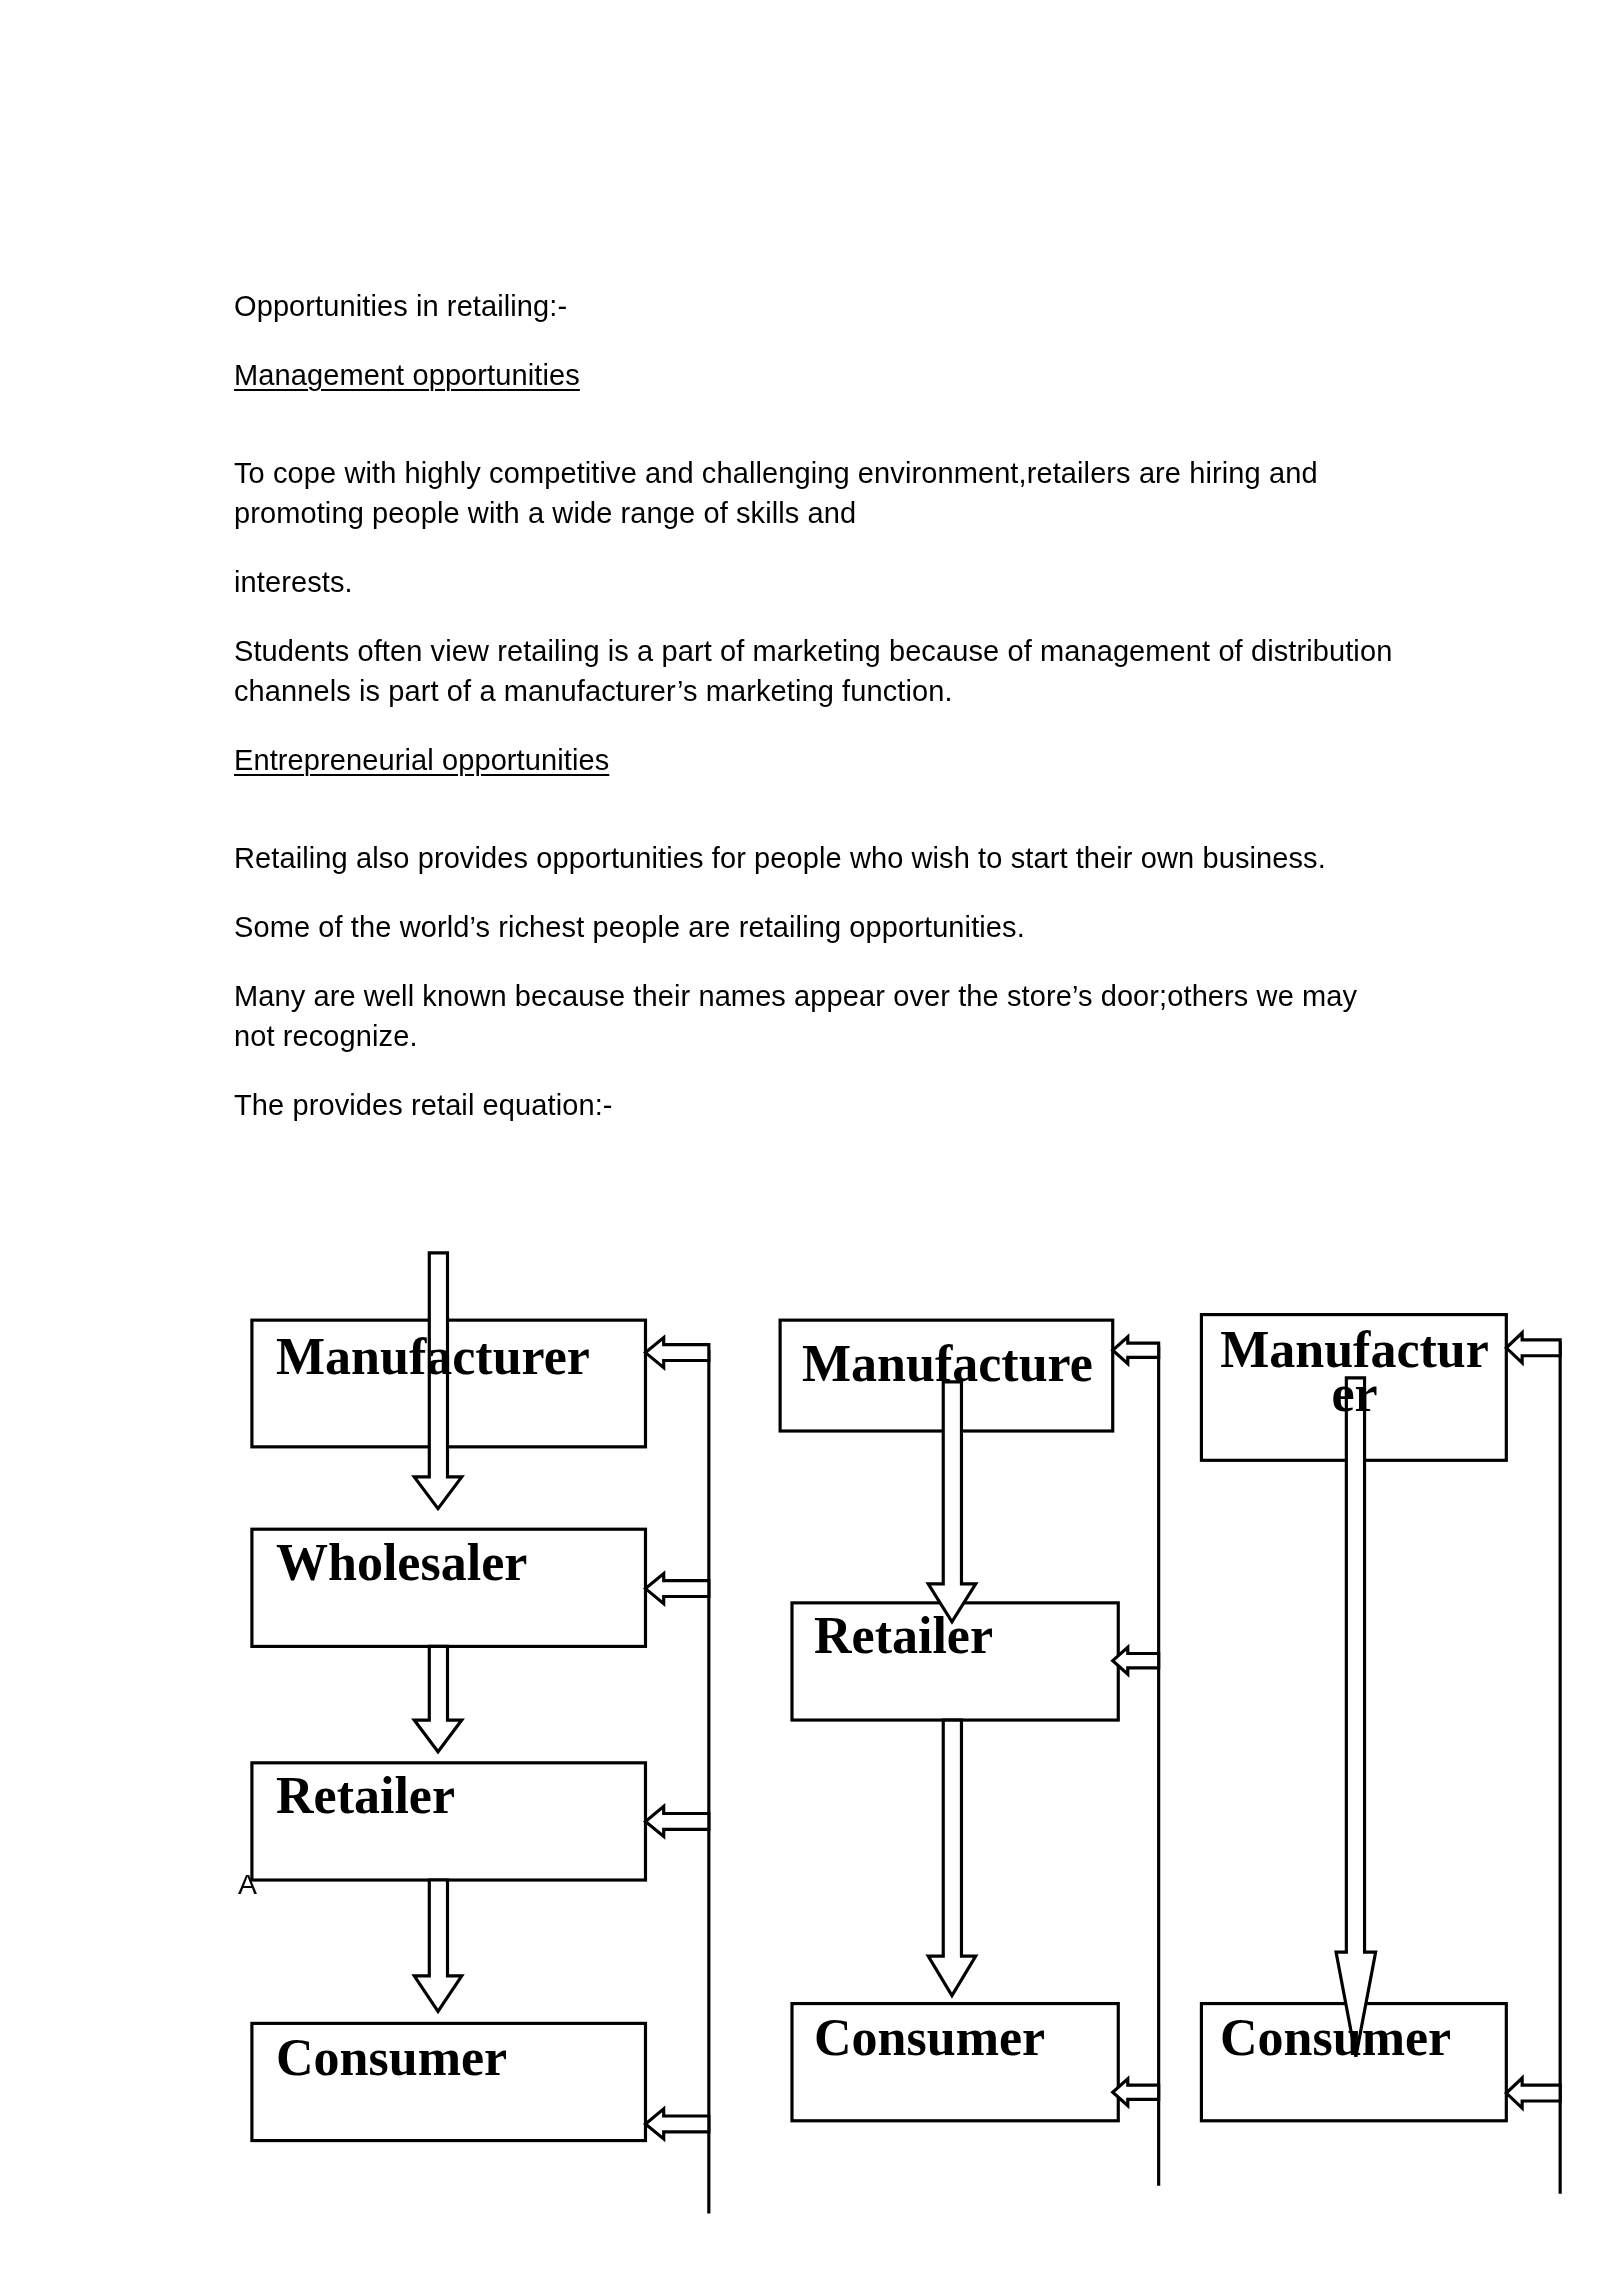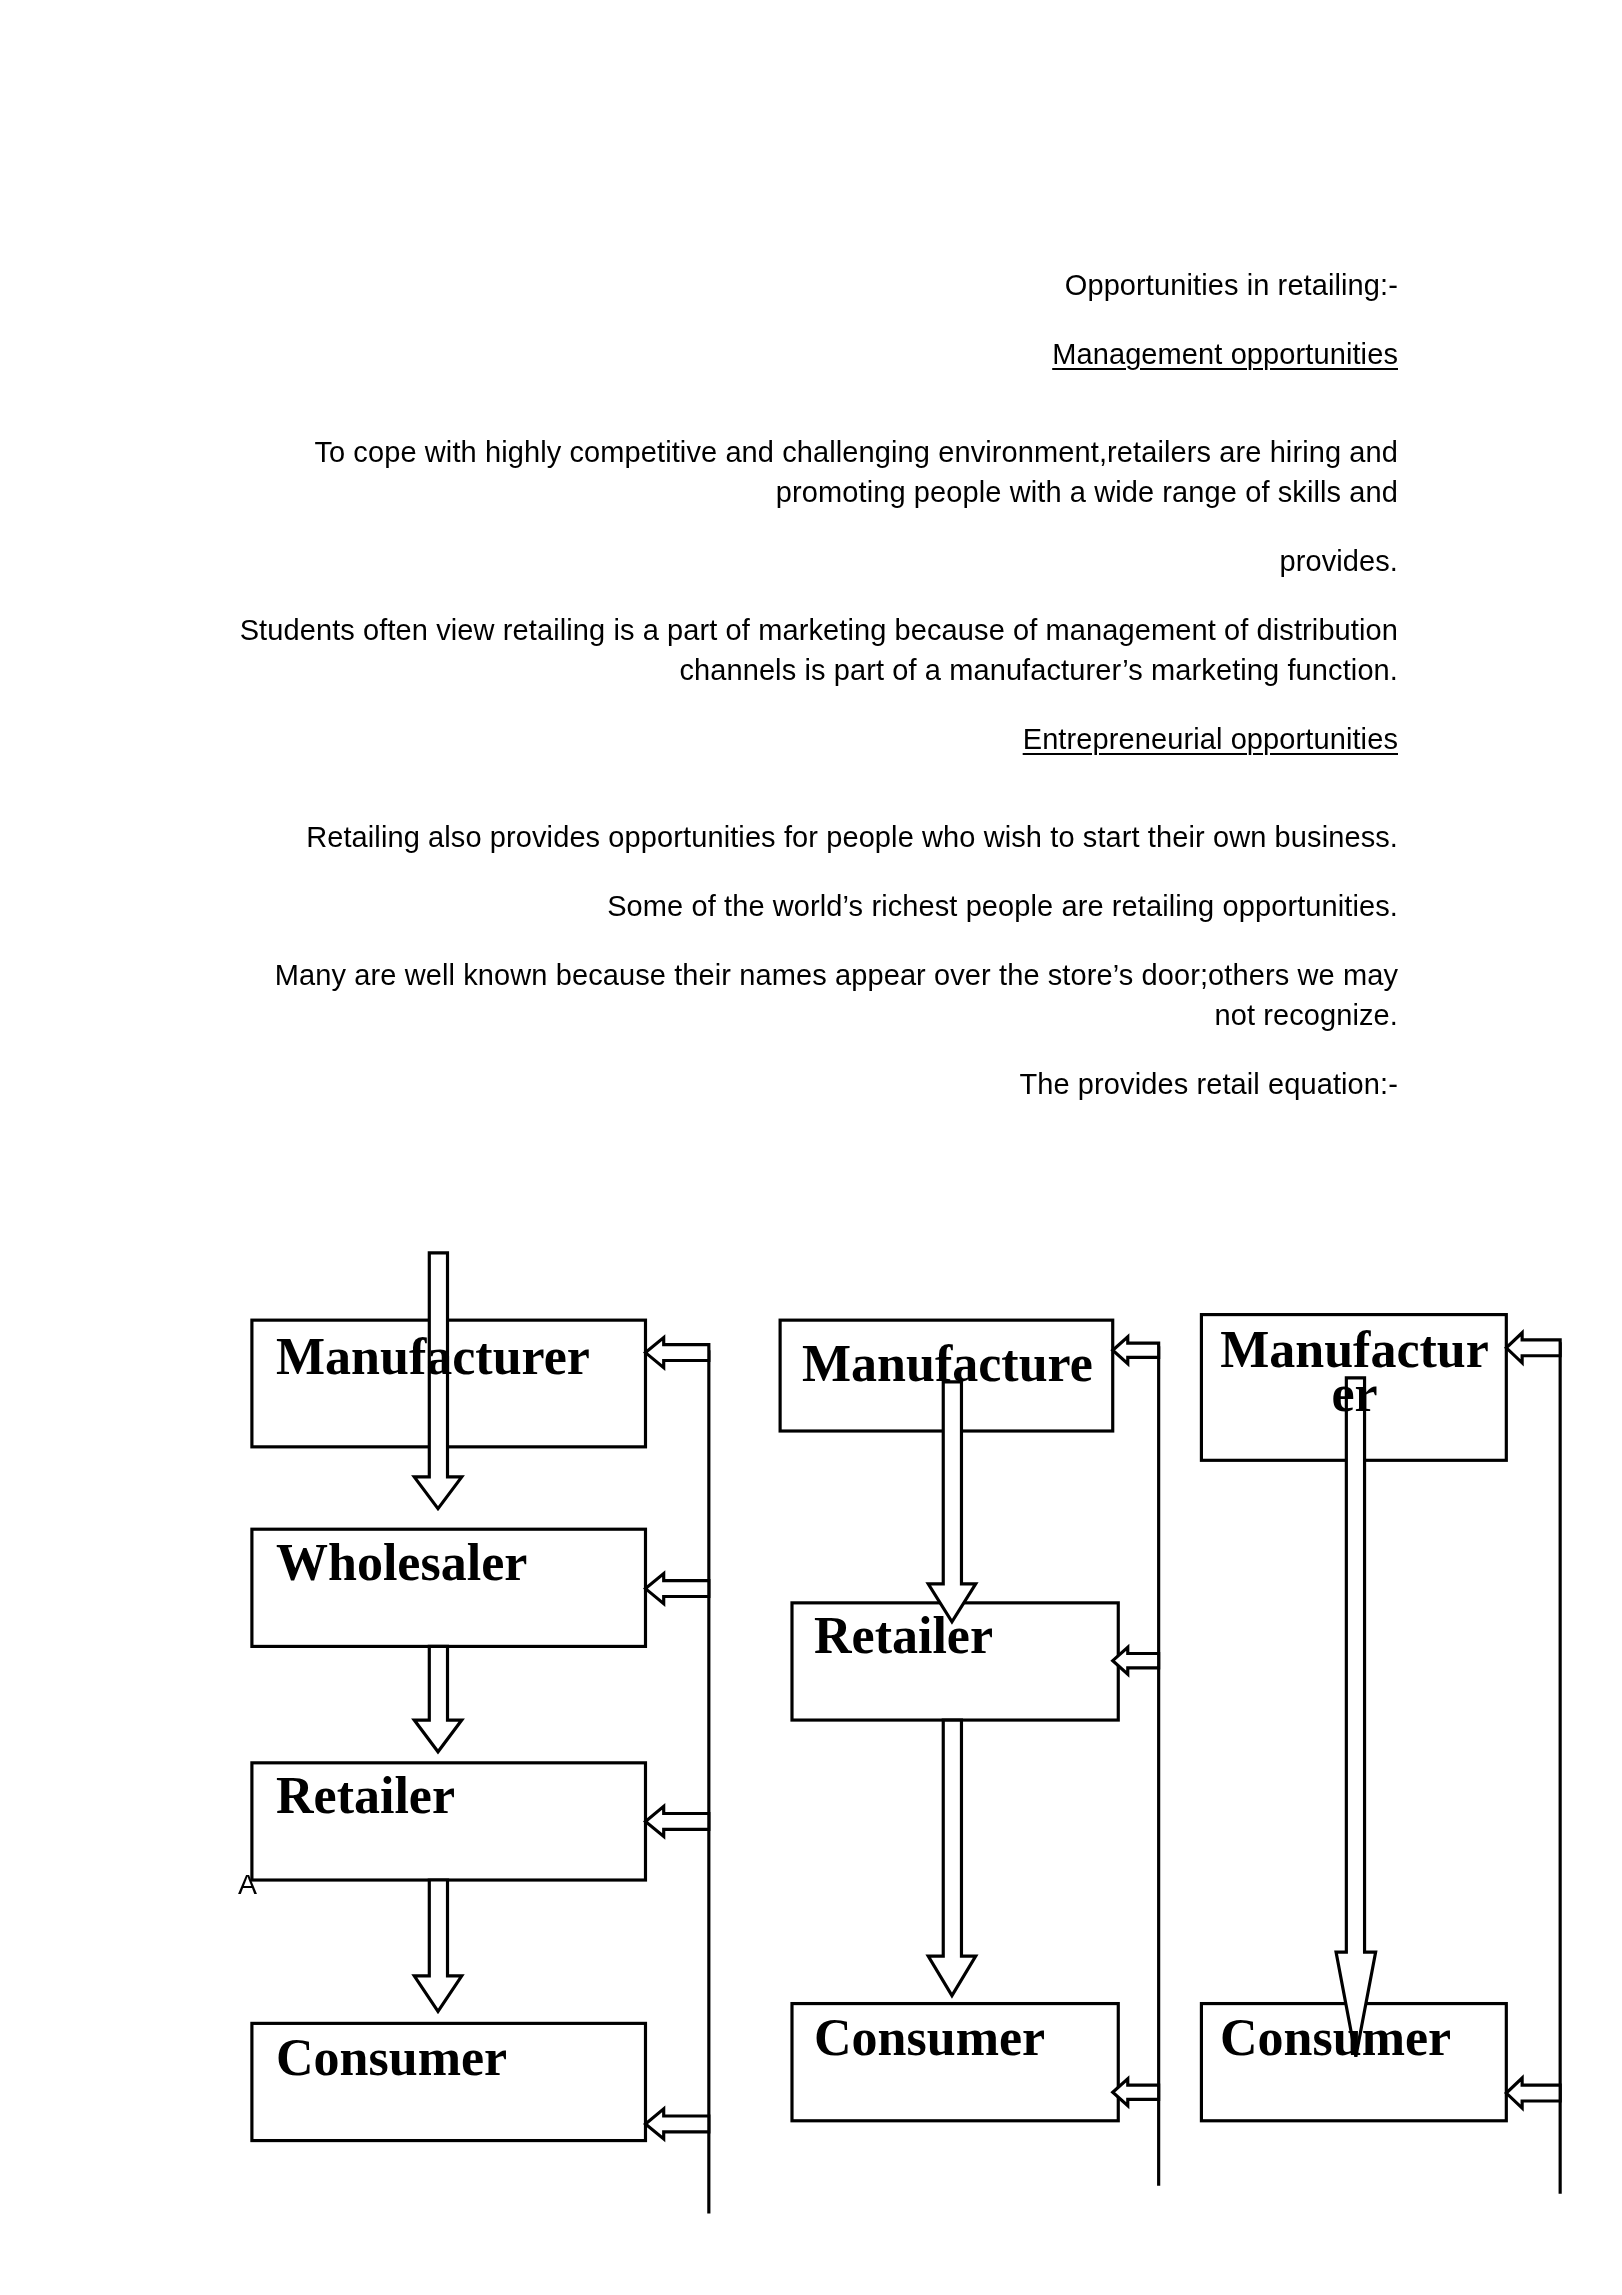--- a/index.html
+++ b/index.html
@@ -16,23 +16,22 @@
     width: 1622px;
     height: 2295px;
     background: #ffffff;
     overflow: hidden;
   }
 
   
   #text-body {
     position: absolute;
     left: 234px;
-    top: 265px;
+    top: 286px;
     width: 1164px;
-    text-align: right;
   }
   .para {
     font-family: "Liberation Sans", sans-serif;
     font-size: 29px;
     line-height: 40px;
     color: #000000;
     margin: 0 0 29px 0;
     letter-spacing: 0.1px;
   }
   .para.heading-ul {
@@ -87,21 +86,21 @@
 
     <div class="para-wrap">
       <span class="para heading-ul">Management opportunities</span>
     </div>
 
     <div class="para-wrap">
       <div class="para">To cope with highly competitive and challenging environment,retailers are hiring and promoting people with a wide range of skills and</div>
     </div>
 
     <div class="para-wrap">
-      <div class="para">provides.</div>
+      <div class="para">interests.</div>
     </div>
 
     <div class="para-wrap">
       <div class="para">Students often view retailing is a part of marketing because of management of distribution channels is part of a manufacturer’s marketing function.</div>
     </div>
 
     <div class="para-wrap">
       <span class="para heading-ul">Entrepreneurial opportunities</span>
     </div>
 

